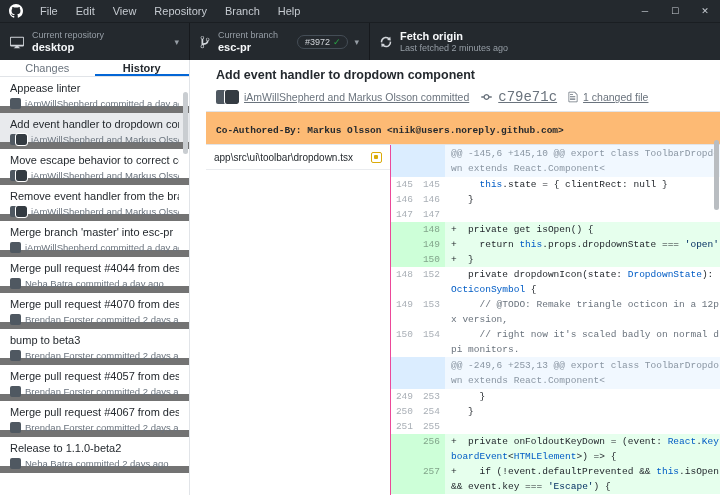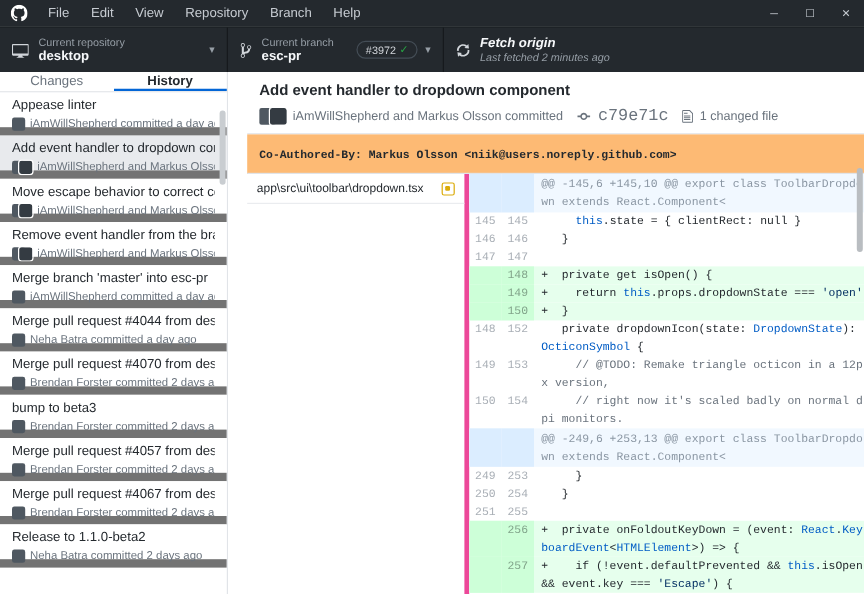--- a/index.html
+++ b/index.html
@@ -17,21 +17,21 @@
   .win-controls{margin-left:auto;display:flex;height:100%;}
   .win-btn{width:30px;height:100%;display:flex;align-items:center;justify-content:center;
     font-size:9px;color:#c6cbd1;}
 
   
   .toolbar{height:38px;background:var(--titlebar-bg,#24292e);display:flex;flex:none;
     border-top:1px solid #1a1e22;}
   .tb-section{display:flex;align-items:center;padding:0 10px;border-right:1px solid #16191d;height:100%;}
   .tb-section.repo{width:190px;flex:none;}
   .tb-section.branch{width:180px;flex:none;}
-  .tb-section.fetch{flex:1;border-right:none;font-style:italic;}
+  .tb-section.fetch{flex:1;border-right:none;}
   .tb-icon{margin-right:8px;display:flex;flex:none;}
   .tb-icon svg{fill:#d1d5da;}
   .tb-text{flex:1;min-width:0;}
   .tb-label{font-size:9px;color:#969ea6;line-height:11px;white-space:nowrap;}
   .tb-value{font-size:11px;font-weight:bold;color:#f6f8fa;line-height:13px;white-space:nowrap;}
   .caret{color:#969ea6;font-size:9px;margin-left:6px;flex:none;}
   .pr-badge{display:flex;align-items:center;gap:3px;border:1px solid #444d56;border-radius:10px;
     padding:1px 7px;font-size:9px;color:#d1d5da;margin-left:2px;flex:none;}
   .pr-badge .check{color:var(--success-green,#28a745);font-weight:bold;font-size:9px;}
 
@@ -51,32 +51,32 @@
   .avatars{display:flex;margin-right:4px;flex:none;}
   .avatar{width:11px;height:11px;border-radius:2px;background:#4f5861;display:inline-block;flex:none;}
   .avatar+.avatar{margin-left:-5px;outline:1px solid #fff;background:#343b42;}
   .sb-scroll{position:absolute;right:1px;top:32px;width:5px;height:62px;border-radius:3px;
     background:#c9cdd1;}
 
   
   .main{flex:1;display:flex;flex-direction:column;min-width:0;background:#fff;margin-left:16px;}
   .commit-header{padding:8px 10px 6px 10px;border-bottom:1px solid #e1e4e8;flex:none;}
   .commit-title{font-size:12.5px;font-weight:bold;color:#24292e;margin-bottom:7px;white-space:nowrap;overflow:hidden;}
-  .commit-meta{display:flex;align-items:center;font-size:10.5px;color:#6a737d;gap:5px;white-space:nowrap;overflow:hidden;}
+  .commit-meta{display:flex;align-items:center;font-size:10.5px;color:#6a737d;gap:5px;white-space:nowrap;overflow:hidden;text-decoration:underline;}
   .meta-avatars{display:flex;flex:none;}
   .meta-avatars .avatar{width:14px;height:14px;}
   .meta-avatars .avatar+.avatar{margin-left:-5px;}
   .meta-icon{display:flex;flex:none;margin-left:6px;}
   .meta-icon svg{fill:#6a737d;}
   .sha{font-family:"Liberation Mono","DejaVu Sans Mono",monospace;font-size:14px;color:#6a737d;}
   .commit-desc{background:#fdba74;border-bottom:1px solid #e1e4e8;padding:7px 10px;flex:none;font-weight:bold;}
   .commit-desc code{font-family:"Liberation Mono","DejaVu Sans Mono",monospace;font-size:9.5px;color:#24292e;}
 
   .file-diff{flex:1;display:flex;min-height:0;}
-  .file-list{width:185px;flex:none;border-right:4px solid #ec4899;background:#fff;}
+  .file-list{width:185px;flex:none;border-right:1px solid #ec4899;background:#fff;}
   .file-row{height:25px;display:flex;align-items:center;padding:0 8px;border-bottom:1px solid #eaecef;}
   .file-path{flex:1;overflow:hidden;white-space:nowrap;font-size:10px;color:#24292e;}
   .mod-icon{width:11px;height:11px;border:1.5px solid var(--modified-yellow,#dbab09);border-radius:2px;
     position:relative;flex:none;margin-left:6px;}
   .mod-icon::after{content:"";position:absolute;left:2px;top:2px;width:4px;height:4px;border-radius:1px;
     background:var(--modified-yellow,#dbab09);}
 
   
   .diff{flex:1;overflow:hidden;font-family:"Liberation Mono","DejaVu Sans Mono",monospace;
     font-size:9.5px;line-height:15px;color:#24292e;}

